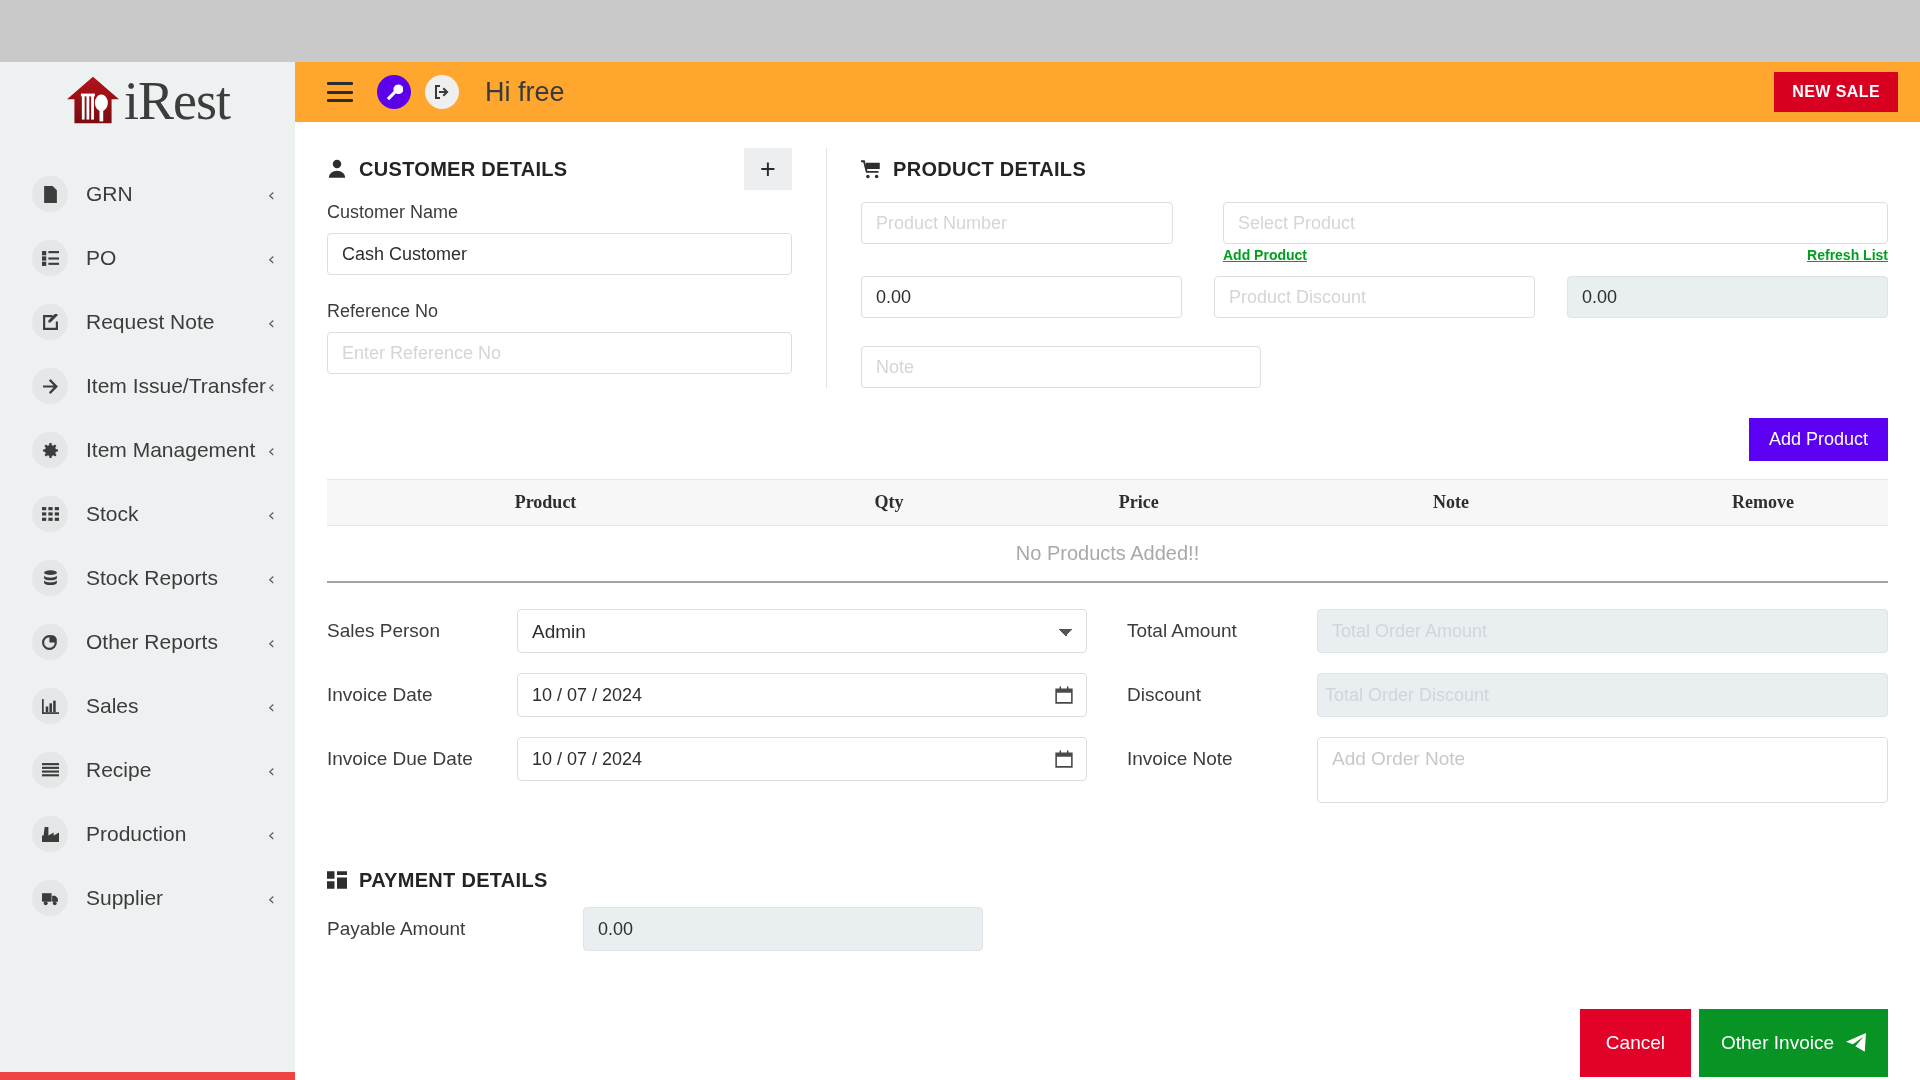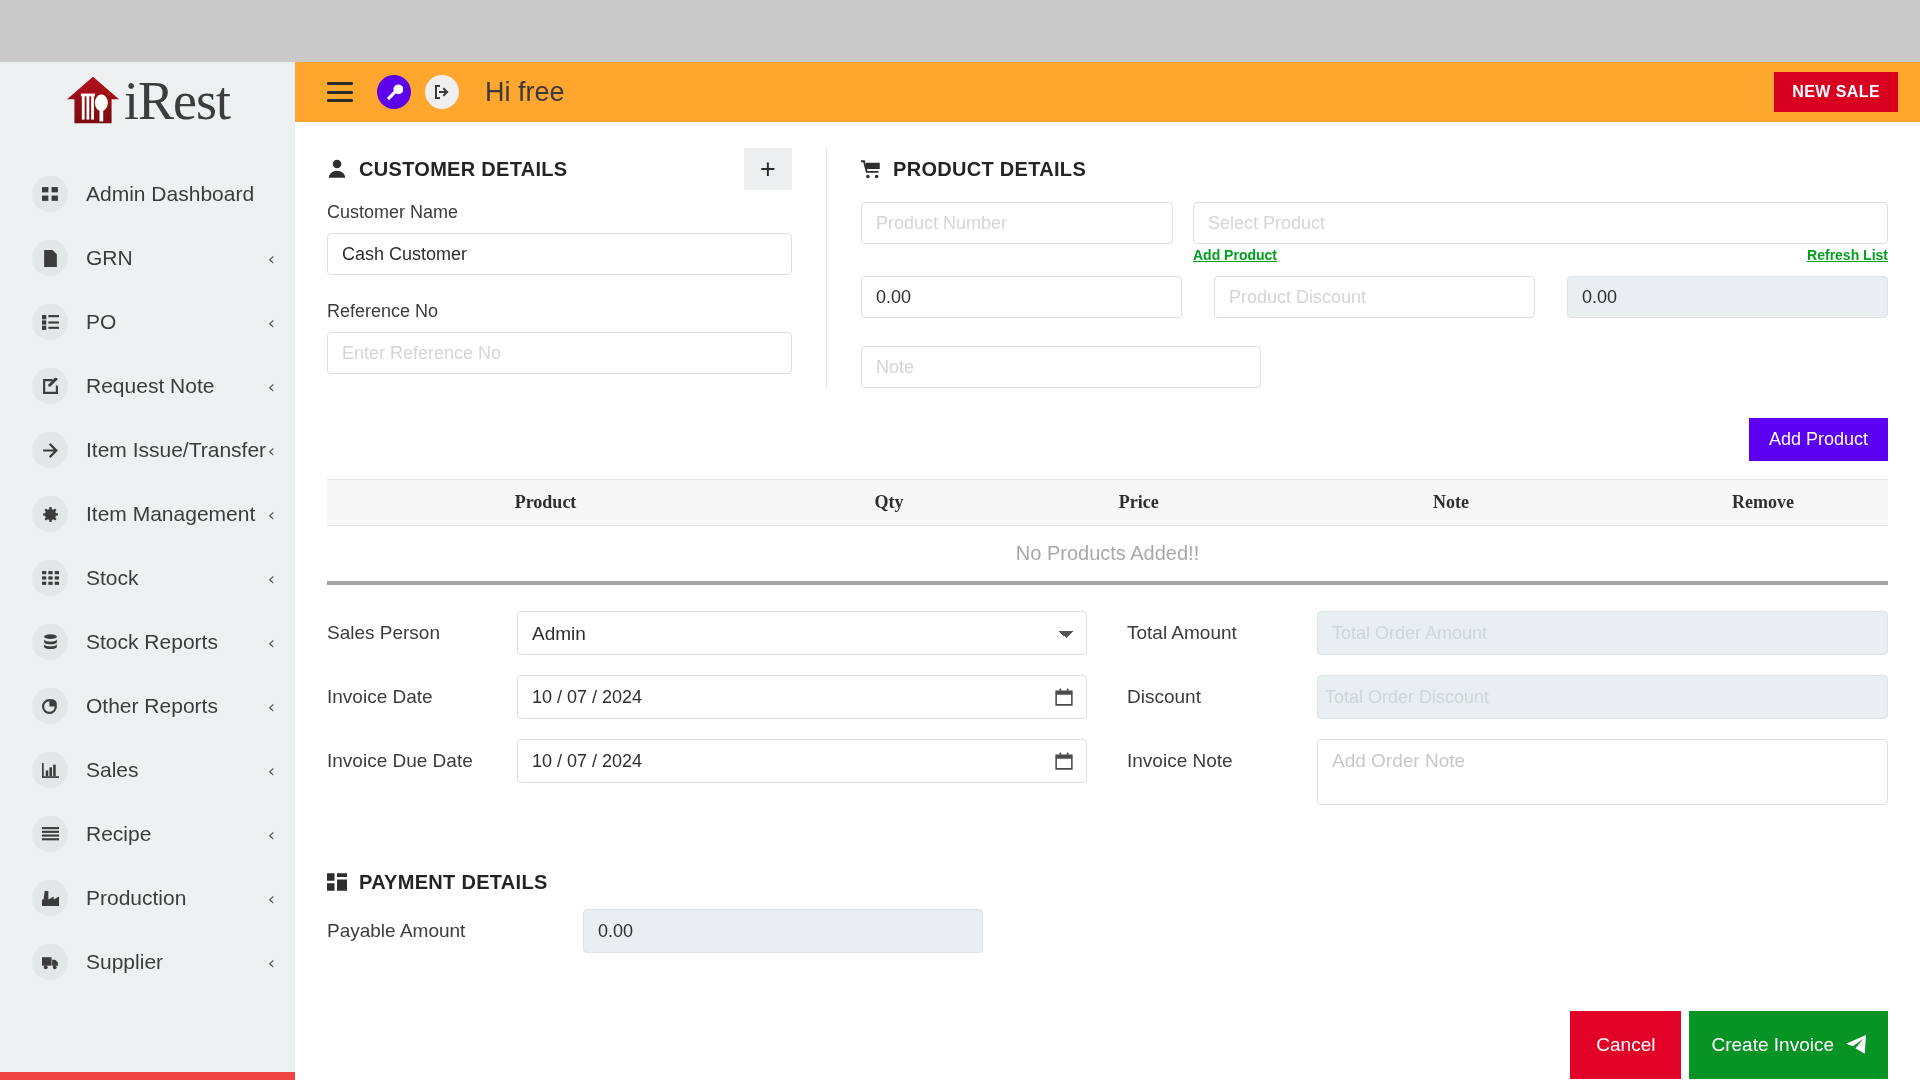--- a/index.html
+++ b/index.html
@@ -140,21 +140,21 @@
     color: #2e2e2e;
     font-family: "Liberation Sans", sans-serif;
     background: #fff;
     outline: none;
   }
   .inp::placeholder { color: #d5d5d5; }
   .inp.dim { background: #e9eef1; border-color: #dde3e6; }
   .inp.dim::placeholder { color: #cfd6da; }
   .mb26 { margin-bottom: 26px; }
 
-  .prod-row1 { display: flex; gap: 20px; }
+  .prod-row1 { display: flex; gap: 50px; }
   .prod-row1 > div:first-child { width: 312px; }
   .prod-row1 > div:last-child { flex: 1; }
   .link-row { height: 22px; display:flex; }
   .glink {
     font-size: 14px; color: #00a01e; text-decoration: underline;
     font-weight: bold; cursor: pointer; margin-top: 3px;
   }
   .glink.right { margin-left: auto; }
 
   .prod-row2 { display: flex; gap: 32px; margin-top: 10px; }
@@ -179,21 +179,21 @@
     font-size: 18px; color: #2e2e2e;
     padding: 12px 0;
     font-weight: bold;
     font-family: Liberation Serif, serif;
   }
   table.prod-table td.empty {
     text-align: center;
     color: #a9a9a9;
     font-size: 20px;
     padding: 16px 0;
-    border-bottom: 4px solid #a3a3a3;
+    border-bottom: 2px solid #a3a3a3;
   }
 
   .mid-grid { display: flex; margin-top: 26px; }
   .mid-left { width: 760px; }
   .mid-right { flex: 1; padding-left: 40px; }
   .frow { display: flex; align-items: center; margin-bottom: 20px; }
   .frow .lbl { width: 190px; font-size: 19px; color: #3c3c3c; flex: 0 0 190px; }
   .frow .ctl { flex: 1; }
   .sel {
     width: 100%; height: 44px;
@@ -263,32 +263,20 @@
           <rect x="28" y="22" width="3" height="26" fill="#fff"></rect>
           <rect x="17" y="20" width="15" height="3" fill="#fff"></rect>
           <ellipse cx="39" cy="30" rx="7" ry="9" fill="#fff"></ellipse>
           <rect x="37" y="36" width="4" height="14" fill="#fff"></rect>
         </svg>
         <span class="brand-text">iRest</span>
       </div>
     </div>
     <nav class="nav">
 
-      <div class="nav-item">
-        <span class="nav-icon">
-            <svg viewBox="0 0 16 16">
-              <rect x="0" y="1" width="6" height="5"></rect>
-              <rect x="9" y="1" width="6" height="5"></rect>
-              <rect x="0" y="9" width="6" height="5"></rect>
-              <rect x="9" y="9" width="6" height="5"></rect>
-            </svg>
-          </span>
-        <span class="nav-label">Admin Dashboard</span>
-        <span class="nav-chev"></span>
-      </div>
 
       <div class="nav-item">
         <span class="nav-icon">
             <svg viewBox="0 0 16 16">
               <path d="M2 0h8l4 4v12H2z"></path>
             </svg>
           </span>
         <span class="nav-label">GRN</span>
         <span class="nav-chev">‹</span>
       </div>
@@ -614,21 +602,21 @@
       <div class="pay-row">
         <span class="lbl">Payable Amount</span>
         <span class="ctl">
           <input class="inp dim" style="height: 44px;" readonly="" value="0.00">
         </span>
       </div>
 
       <div class="actions">
         <button class="btn-cancel">Cancel</button>
         <button class="btn-create">
-          <span>Create Invoice</span>
+          <span>Other Invoice</span>
           <svg viewBox="0 0 16 16">
               <path d="M16 0L0 7l5.5 2L14 3 7.5 10.5 15 15z"></path>
             </svg>
         </button>
       </div>
 
     </div>
   </div>
 </div>
 

